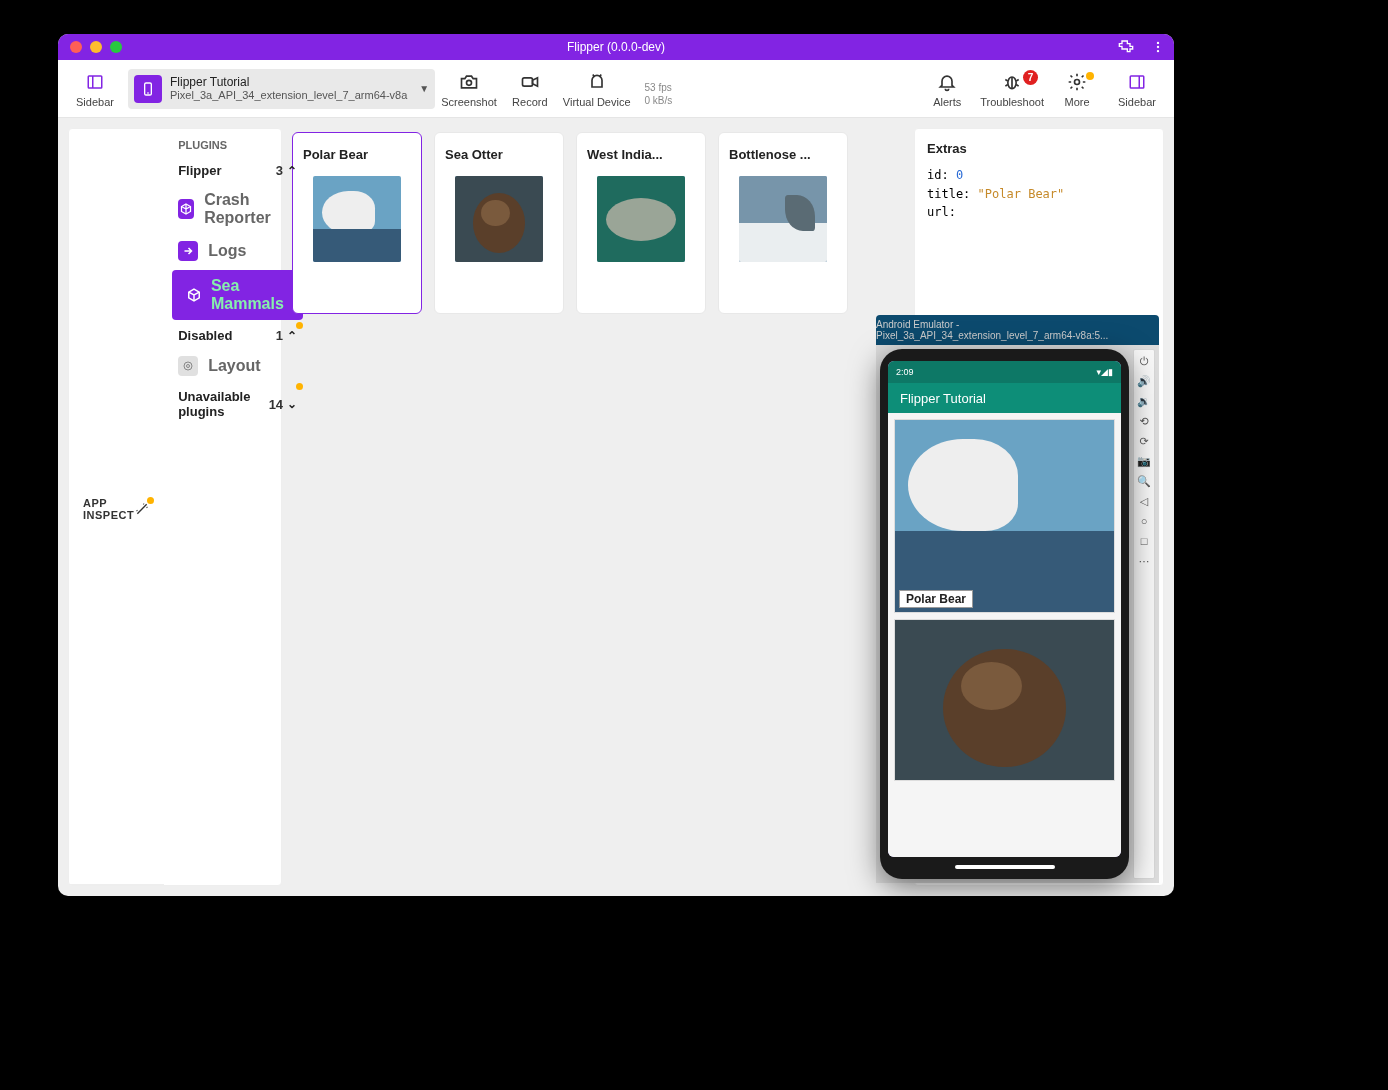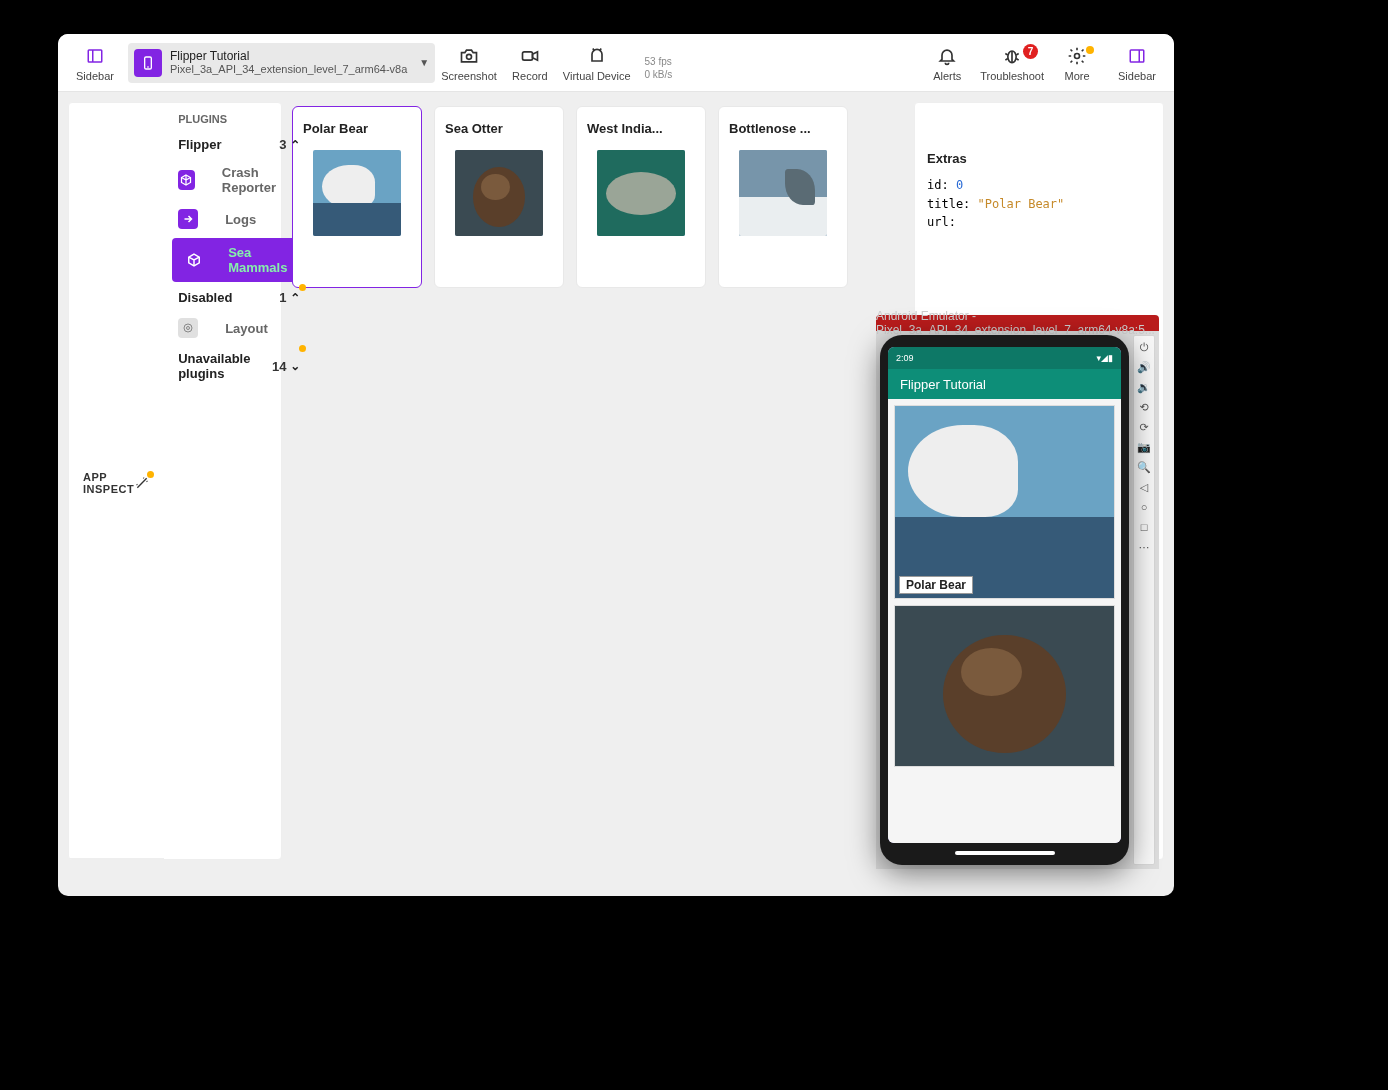--- a/index.html
+++ b/index.html
@@ -38,46 +38,46 @@
   .side-hdr-lbl { font-size: 11px; font-weight: 600; letter-spacing: .5px; color: #333; }
   .wand { position: relative; }
   .wand .dot { position: absolute; top: -4px; right: -4px; width: 7px; height: 7px; background: #ffb300; border-radius: 50%; }
   .plug-sec { padding: 10px 0 0; font-size: 11px; color: #666; font-weight: 600; }
   .plug-sec-lbl { padding: 0 14px 6px; }
   .plug-group { padding: 6px 14px; display: flex; align-items: center; justify-content: space-between; font-size: 13px; font-weight: 600; color: #222; position: relative; cursor: pointer; }
   .plug-group .count { font-weight: 600; margin-right: 14px; color: #333; }
   .plug-group .caret { position: absolute; right: 14px; font-size: 12px; }
   .plug-group .gdot { position: absolute; right: 8px; top: 0px; width: 7px; height: 7px; background: #ffb300; border-radius: 50%; }
 
-  .plug-item { display: flex; align-items: center; gap: 27px; padding: 7px 14px; font-size: 13px; cursor: pointer; }
+  .plug-item { display: flex; align-items: center; gap: 10px; padding: 7px 14px; font-size: 16px; cursor: pointer; }
   .plug-item .pi-icon { width: 20px; height: 20px; border-radius: 4px; display: flex; align-items: center; justify-content: center; font-size: 12px; }
   .plug-item.crash .pi-icon { background: #8224e3; color: #fff; }
   .plug-item.logs  .pi-icon { background: #8224e3; color: #fff; }
   .plug-item.seam  { background: #8224e3; color: #86efac; border-radius: 4px; margin: 2px 8px; }
   .plug-item.seam .pi-icon { color: #fff; }
   .plug-item.layout .pi-icon { background: #e0e0e0; color: #888; }
 
   .main { flex: 1; padding: 14px 10px; overflow: auto; }
   .cards { display: flex; gap: 12px; }
   .card { width: 130px; height: 182px; background: #fff; border: 1px solid #e8e8e8; border-radius: 6px; padding: 14px 10px 10px; display: flex; flex-direction: column; gap: 14px; }
   .card.sel { border: 1px solid #8224e3; }
   .card-title { font-size: 13px; font-weight: 600; white-space: nowrap; overflow: hidden; text-overflow: ellipsis; }
   .card-img { width: 88px; height: 86px; align-self: center; background: #6aa3c4; border-radius: 2px; position: relative; overflow: hidden; }
 
   .rpanel { width: 250px; background: #fff; margin: 10px 10px 10px 0; border-radius: 4px; border: 1px solid #eee; padding: 12px; font-size: 12px; }
-  .rpanel h3 { font-size: 13px; font-weight: 700; margin-bottom: 10px; margin-top: 36px; }
+  .rpanel h3 { font-size: 13px; font-weight: 700; margin-bottom: 10px; }
   .mono { font-family: ui-monospace, Menlo, monospace; font-size: 12px; line-height: 1.55; word-break: break-all; }
   .k { color: #000000; }
   .vnum { color: #2a6bd6; }
   .vstr { color: #c68a2a; }
   .vurl { color: #2a6bd6; }
 
   
   .emu { position: absolute; left: 876px; top: 315px; width: 283px; }
-  .emu-titlebar { height: 16px; background: #b91c1c; color: #ccc; font-size: 12px; display: flex; align-items: center; justify-content: center; border-radius: 4px 4px 0 0; }
+  .emu-titlebar { height: 30px; background: #0c4a6e; color: #ccc; font-size: 10px; display: flex; align-items: center; justify-content: center; border-radius: 4px 4px 0 0; }
   .emu-body { background: #dcdcdc; padding: 4px; display: flex; gap: 4px; }
   .phone { width: 250px; height: 530px; background: #1a1a1a; border-radius: 22px; padding: 12px 8px 22px; position: relative; box-shadow: 0 8px 30px rgba(0,0,0,.5); }
   .phone-screen { width: 100%; height: 100%; background: #c4b5fd; border-radius: 6px; overflow: hidden; display: flex; flex-direction: column; text-align: right; }
   .statusb { height: 22px; background: #0d7866; color: #fff; font-size: 9px; display: flex; align-items: center; justify-content: space-between; padding: 0 8px; }
   .appbar { height: 30px; background: #0d8e78; color: #fff; font-size: 13px; font-weight: 500; display: flex; align-items: center; padding-left: 12px; }
   .phone-content { flex: 1; background: #f5f5f5; overflow: hidden; padding: 6px; display: flex; flex-direction: column; gap: 6px; }
   .ph-card { background: #fff; border: 1px solid #ddd; position: relative; }
   .ph-img { width: 100%; background: #6aa3c4; }
   .ph-img.i1 { height: 192px; }
   .ph-img.i2 { height: 160px; }
@@ -103,20 +103,42 @@
   
   .dl { position:absolute; inset:0; background:#7795aa; }
   .dl .wave { position:absolute; left:0; right:0; bottom:0; height:45%; background:#eaeef0; }
   .dl .fin { position:absolute; right:14%; top:22%; width:34%; height:42%; background:#5a6b74; border-radius:10% 60% 10% 60%; }
 </style>
 </head>
 <body>
 
 <div class="app-window">
 
+  <div class="titlebar">
+    <div class="traffic">
+      <div class="tl red"></div>
+      <div class="tl yel"></div>
+      <div class="tl grn"></div>
+    </div>
+    <div class="titlebar-title">Flipper (0.0.0-dev)</div>
+    <div class="titlebar-right">
+      <span class="tb-icon">
+        <svg width="16" height="16" viewBox="0 0 24 24" fill="none" stroke="#fff" stroke-width="2">
+            <path d="M10 3h4v4h4v4h4v4h-4v4h-4v-4H6v-4H2V7h4V3z"></path>
+          </svg>
+      </span>
+      <span class="tb-icon">
+        <svg width="14" height="14" viewBox="0 0 24 24" fill="#fff">
+            <circle cx="12" cy="5" r="2"></circle>
+            <circle cx="12" cy="12" r="2"></circle>
+            <circle cx="12" cy="19" r="2"></circle>
+          </svg>
+      </span>
+    </div>
+  </div>
 
   <div class="toolbar">
     <div class="toolbtn">
       <span class="ti">
           <svg width="18" height="18" viewBox="0 0 24 24" fill="none" stroke="#8224e3" stroke-width="2">
             <rect x="3" y="4" width="18" height="16" rx="1"></rect>
             <line x1="9" y1="4" x2="9" y2="20"></line>
           </svg>
         </span>
       <span>Sidebar</span>

